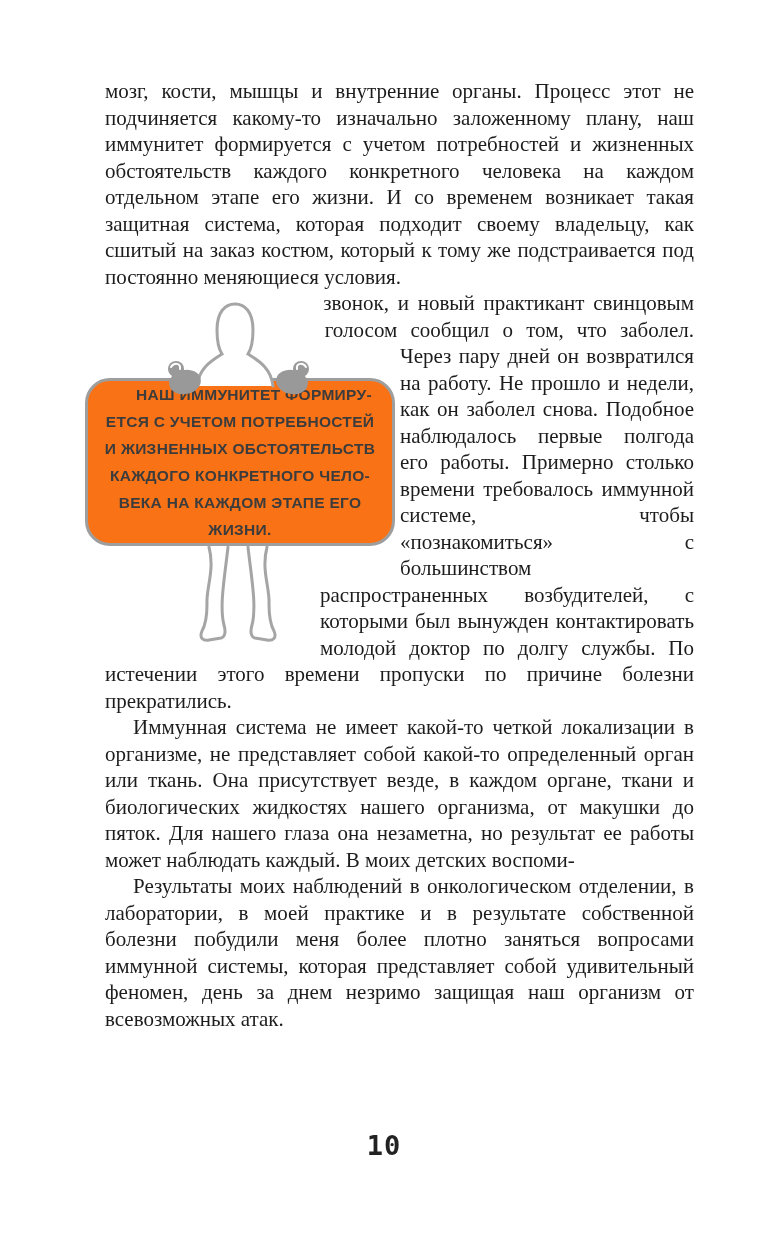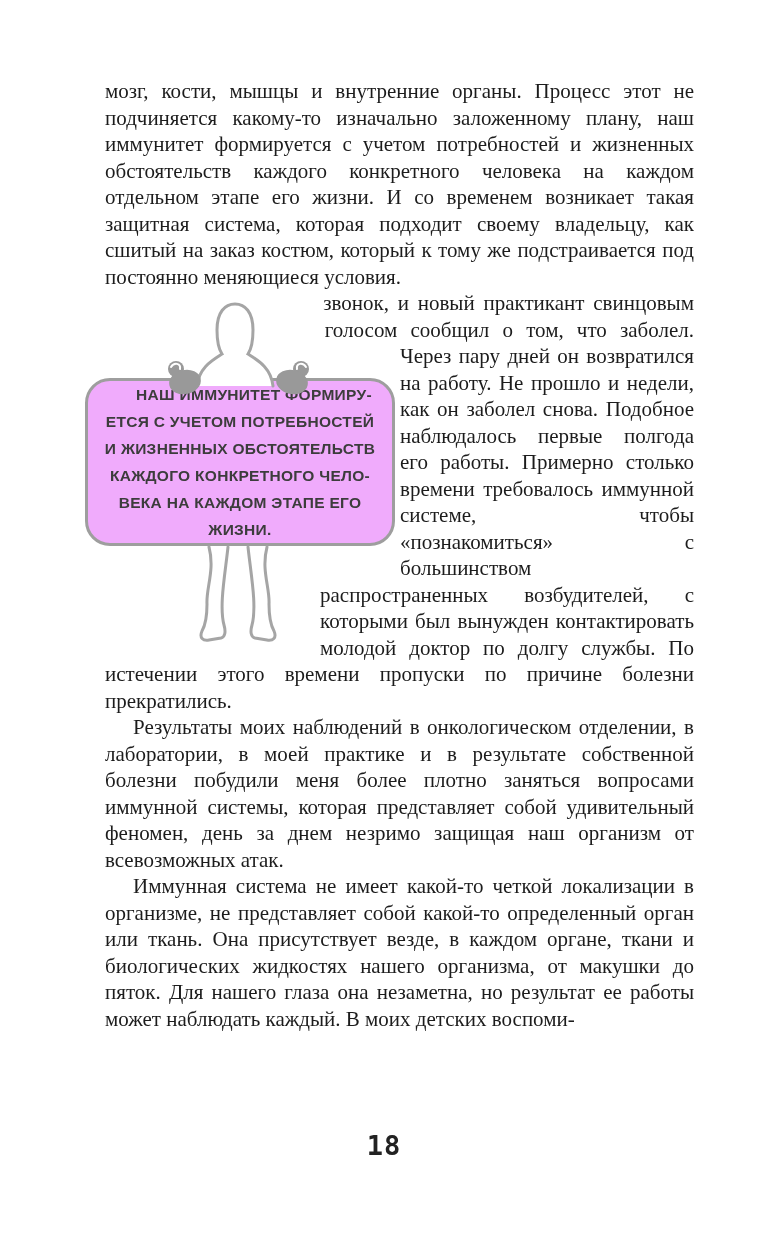--- a/index.html
+++ b/index.html
@@ -44,21 +44,21 @@
     width:315px;height:352px;
     z-index:2;
   }
   .person-stroke{fill:#ffffff;stroke:var(--outline);stroke-width:3;stroke-linecap:round;}
   .hand-fill{fill:var(--hand);}
   .hand-curl{fill:none;stroke:#ffffff;stroke-width:2;stroke-linecap:round;}
   .sign{
     position:absolute;left:-20px;top:88px;
     width:310px;height:168px;
     box-sizing:border-box;
-    background:#f0abfc;
+    background:#f97316;
     border:3px solid var(--sign-border);
     border-radius:25px;
     z-index:1;
     display:flex;align-items:center;justify-content:center;
   }
   .sign-text{
     font-family:"Liberation Sans", sans-serif;
     font-weight:700;
     font-size:15.5px;
     line-height:27px;
@@ -117,24 +117,24 @@
 ЕТСЯ С УЧЕТОМ ПОТРЕБНОСТЕЙ
 И ЖИЗНЕННЫХ ОБСТОЯТЕЛЬСТВ
 КАЖДОГО КОНКРЕТНОГО ЧЕЛО-
 ВЕКА НА КАЖДОМ ЭТАПЕ ЕГО
 ЖИЗНИ.</span>
           </span>
         </span><span>звонок, и новый практикант свинцовым голосом сообщил о том, что заболел. Через пару дней он возвратился на работу. Не прошло и недели, как он заболел снова. Подобное наблюдалось первые полгода его работы. Примерно столько времени требовалось иммунной системе, чтобы «познакомиться» с большинством распространенных возбудителей, с которыми был вынужден контактировать молодой доктор по долгу службы. По истечении этого времени пропуски по причине болезни прекратились.</span>
     </div>
 
     <div class="para indent">
-      <span>Результаты моих наблюдений в онкологическом отделении, в лаборатории, в моей практике и в результате собственной болезни побудили меня более плотно заняться вопросами иммунной системы, которая представляет собой удивительный феномен, день за днем незримо защищая наш организм от всевозможных атак.</span>
+      <span>Иммунная система не имеет какой-то четкой локализации в организме, не представляет собой какой-то определенный орган или ткань. Она присутствует везде, в каждом органе, ткани и биологических жидкостях нашего организма, от макушки до пяток. Для нашего глаза она незаметна, но результат ее работы может наблюдать каждый. В моих детских воспоми-</span>
     </div>
 
     <div class="para indent">
-      <span>Иммунная система не имеет какой-то четкой локализации в организме, не представляет собой какой-то определенный орган или ткань. Она присутствует везде, в каждом органе, ткани и биологических жидкостях нашего организма, от макушки до пяток. Для нашего глаза она незаметна, но результат ее работы может наблюдать каждый. В моих детских воспоми-</span>
+      <span>Результаты моих наблюдений в онкологическом отделении, в лаборатории, в моей практике и в результате собственной болезни побудили меня более плотно заняться вопросами иммунной системы, которая представляет собой удивительный феномен, день за днем незримо защищая наш организм от всевозможных атак.</span>
     </div>
 
   </div>
 
-  <div class="page-number">18</div>
+  <div class="page-number">10</div>
 
 </div>
 
 </body></html>

